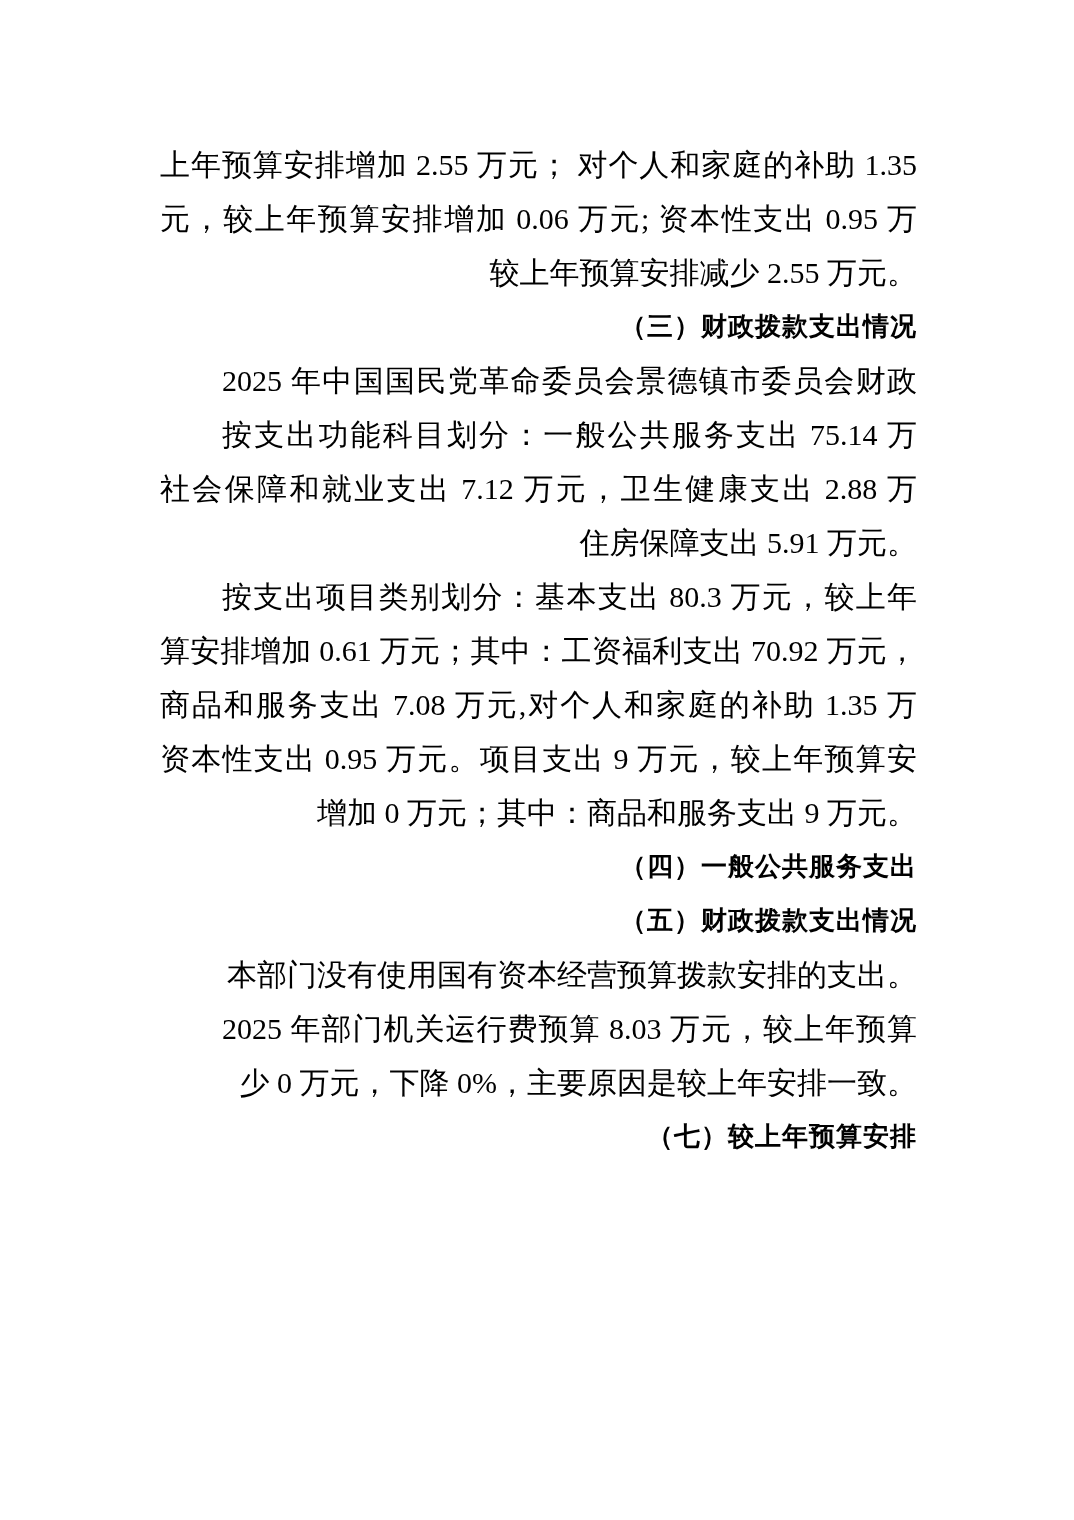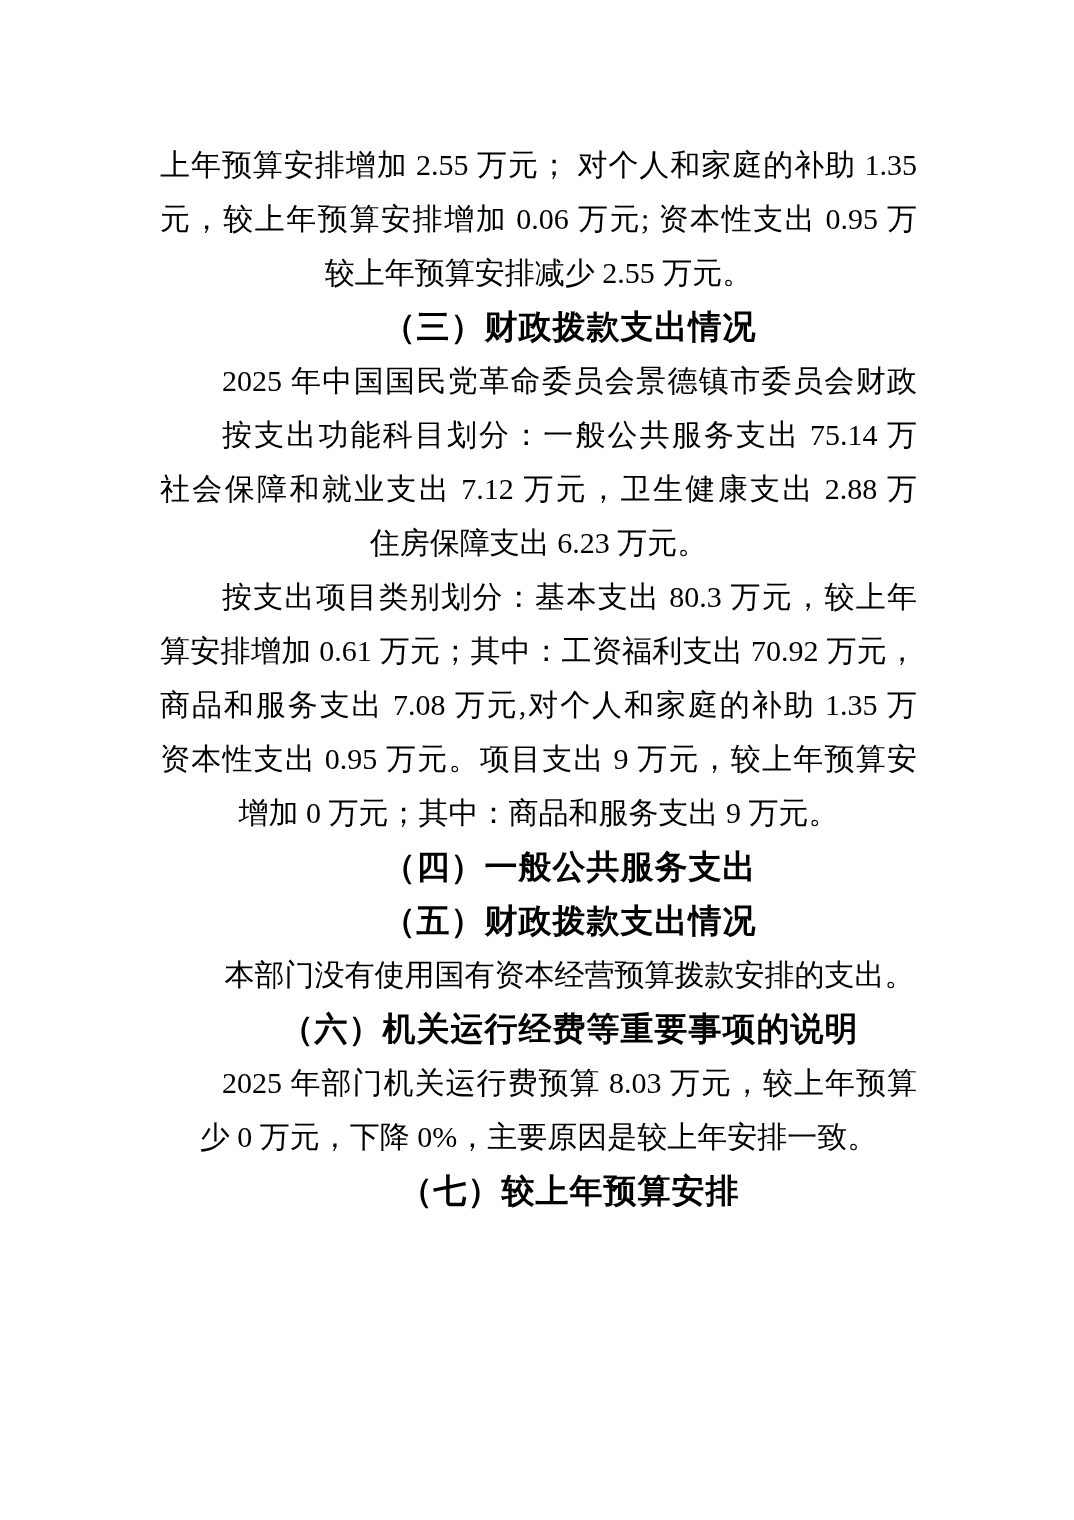--- a/index.html
+++ b/index.html
@@ -20,62 +20,61 @@
     position: absolute;
     left: 160px;
     top: 138px;
     width: 757px;
   }
   .line {
     height: 54px;
     line-height: 54px;
     font-size: 30px;
     overflow: hidden;
-    text-align: center;
+    text-align: right;
   }
   .line.indent {
     padding-left: 62px;
   }
   .line.fill {
     text-align: justify;
     text-align-last: justify;
   }
   .line.fill::after {
     content: "";
     display: inline-block;
     width: 100%;
     height: 0;
     line-height: 0;
     vertical-align: top;
   }
   .line.heading {
     font-weight: 700;
-    font-size: 33px;
+    font-size: 26px;
     letter-spacing: 1px;
   }
 </style>
 </head>
 <body>
 
 <div class="page">
   <div class="doc-body">
       <div class="line fill">上年预算安排增加 2.55 万元； 对个人和家庭的补助 1.35 万</div>
       <div class="line fill">元，较上年预算安排增加 0.06 万元; 资本性支出 0.95 万元，</div>
       <div class="line">较上年预算安排减少 2.55 万元。</div>
       <div class="line indent heading">（三）财政拨款支出情况</div>
       <div class="line indent fill">2025 年中国国民党革命委员会景德镇市委员会财政拨</div>
       <div class="line indent fill">按支出功能科目划分：一般公共服务支出 75.14 万元，</div>
       <div class="line fill">社会保障和就业支出 7.12 万元，卫生健康支出 2.88 万元，</div>
-      <div class="line">住房保障支出 6.23 万元。</div>
+      <div class="line">住房保障支出 5.91 万元。</div>
       <div class="line indent fill">按支出项目类别划分：基本支出 80.3 万元，较上年预</div>
       <div class="line fill">算安排增加 0.61 万元；其中：工资福利支出 70.92 万元，</div>
       <div class="line fill">商品和服务支出 7.08 万元,对个人和家庭的补助 1.35 万元，</div>
       <div class="line fill">资本性支出 0.95 万元。项目支出 9 万元，较上年预算安排</div>
       <div class="line">增加 0 万元；其中：商品和服务支出 9 万元。</div>
       <div class="line indent heading">（四）一般公共服务支出</div>
       <div class="line indent heading">（五）财政拨款支出情况</div>
       <div class="line indent">本部门没有使用国有资本经营预算拨款安排的支出。</div>
-      <div class="line indent heading">（六）机关运行经费等重要事项的说明</div>
       <div class="line indent fill">2025 年部门机关运行费预算 8.03 万元，较上年预算减</div>
       <div class="line">少 0 万元，下降 0%，主要原因是较上年安排一致。</div>
       <div class="line indent heading">（七）较上年预算安排</div>
     </div>
 </div>
 
 </body></html>

